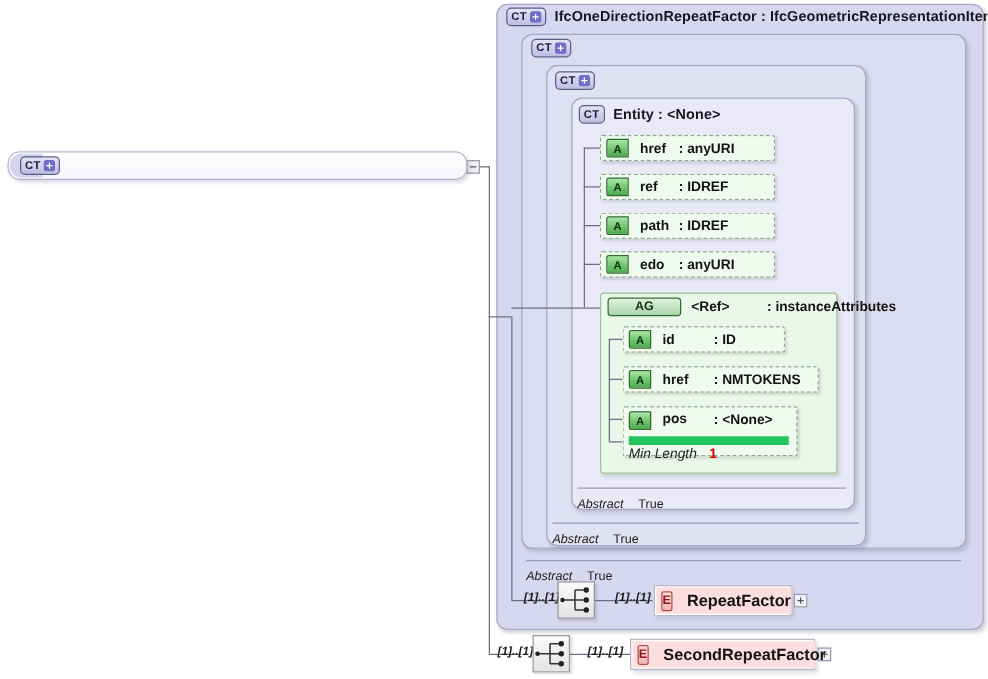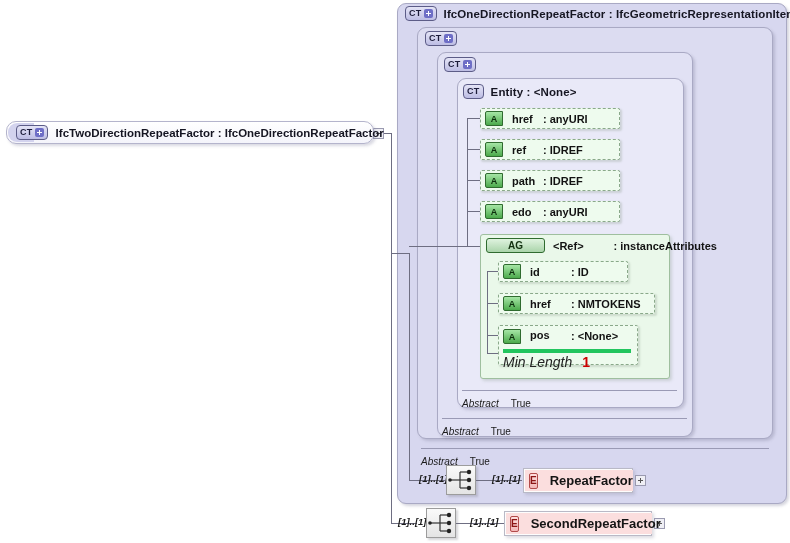--- a/index.html
+++ b/index.html
@@ -175,24 +175,24 @@
     border: 1px solid #2f6b2f;
     border-radius: 3px;
     background: linear-gradient(#dff3df,#aad4aa);
     font-size: 10px; font-weight:bold; color:#12300f;
   }
 
   
   .facet {
     position:absolute;
     white-space:nowrap;
-    font-size:14px;
+    font-size:11px;
     font-style: italic;
     color:#222;
-    border-top:4px solid #22c55e;
+    border-top:7px solid #22c55e;
     padding-top:1px;
   }
   .facet .fval { font-style: normal; color:#cc0000; font-weight:bold; margin-left:10px; }
 
   
   .abstract-row {
     position:absolute;
     white-space:nowrap;
     font-size:10px;
     color:#1a1a1a;
@@ -440,16 +440,15 @@
     <span class="elabel">SecondRepeatFactor</span>
   </div>
   <div class="expander plus" style="left:654px; top:518px;"></div>
 
   <div class="root-node" style="left:6px; top:121px; width:368px; height:23px;">
     <span class="hl"></span>
     <span class="badge">
       <span>CT</span>
         <span class="plus"></span>
     </span>
-    <span class="rtext">IfcTwoDirectionRepeatFactor : IfcOneDirectionRepeatFactor</span>
   </div>
 
 </div>
 
 </body></html>

